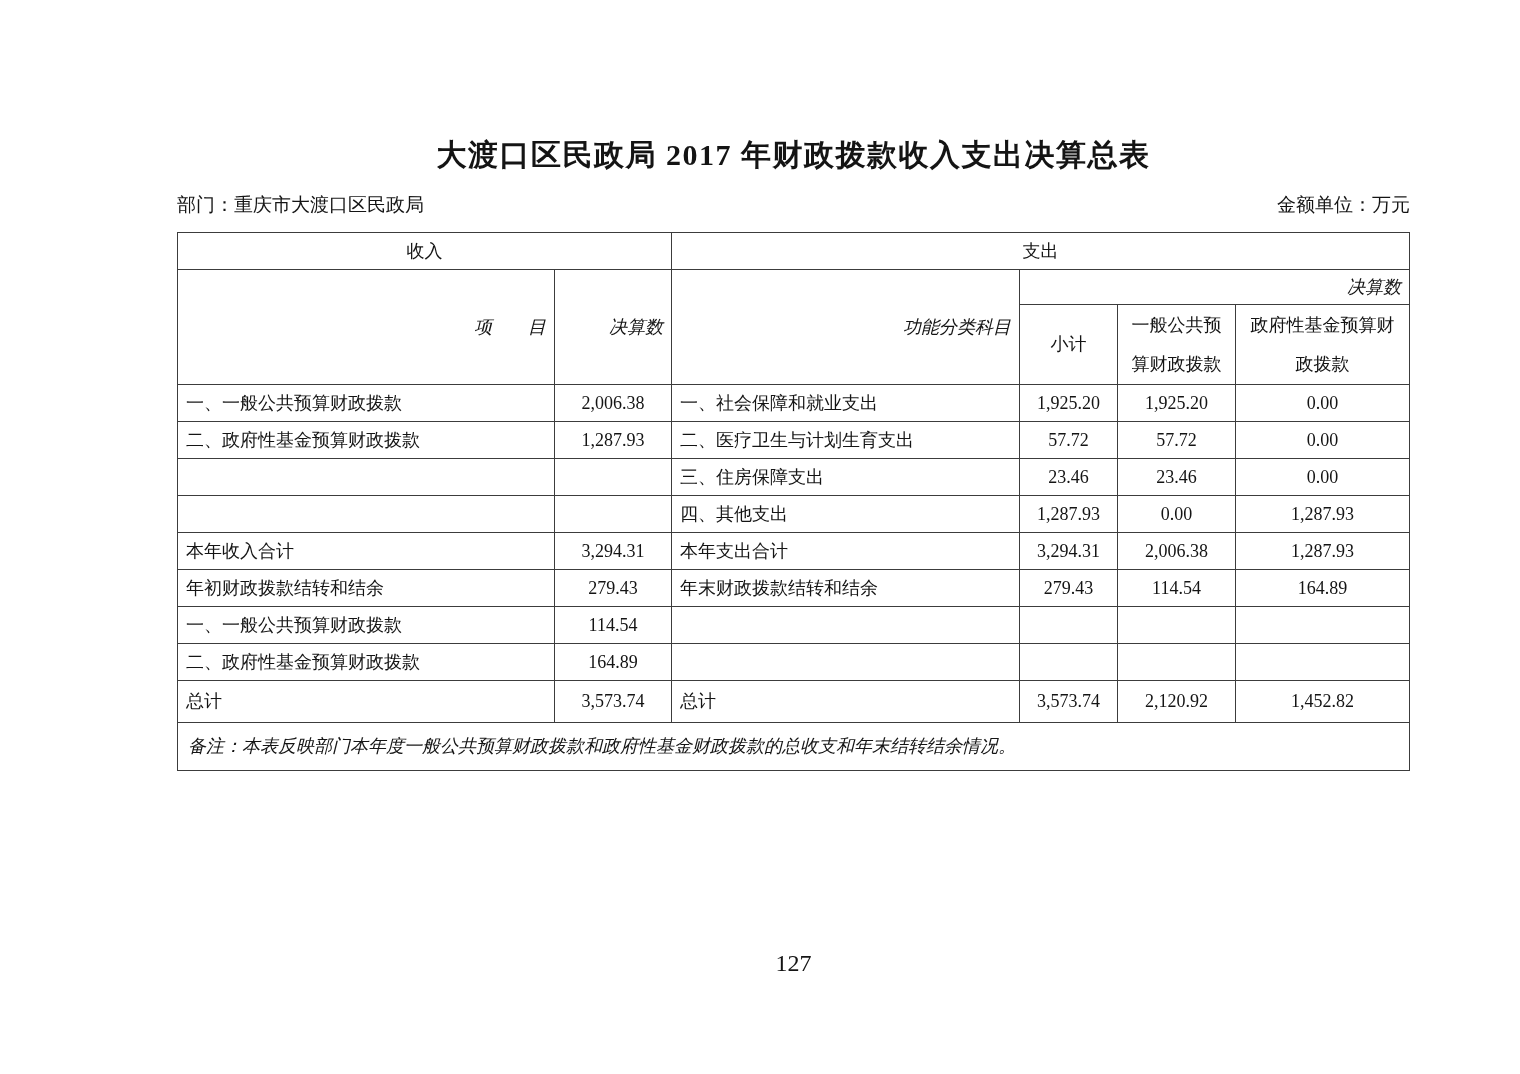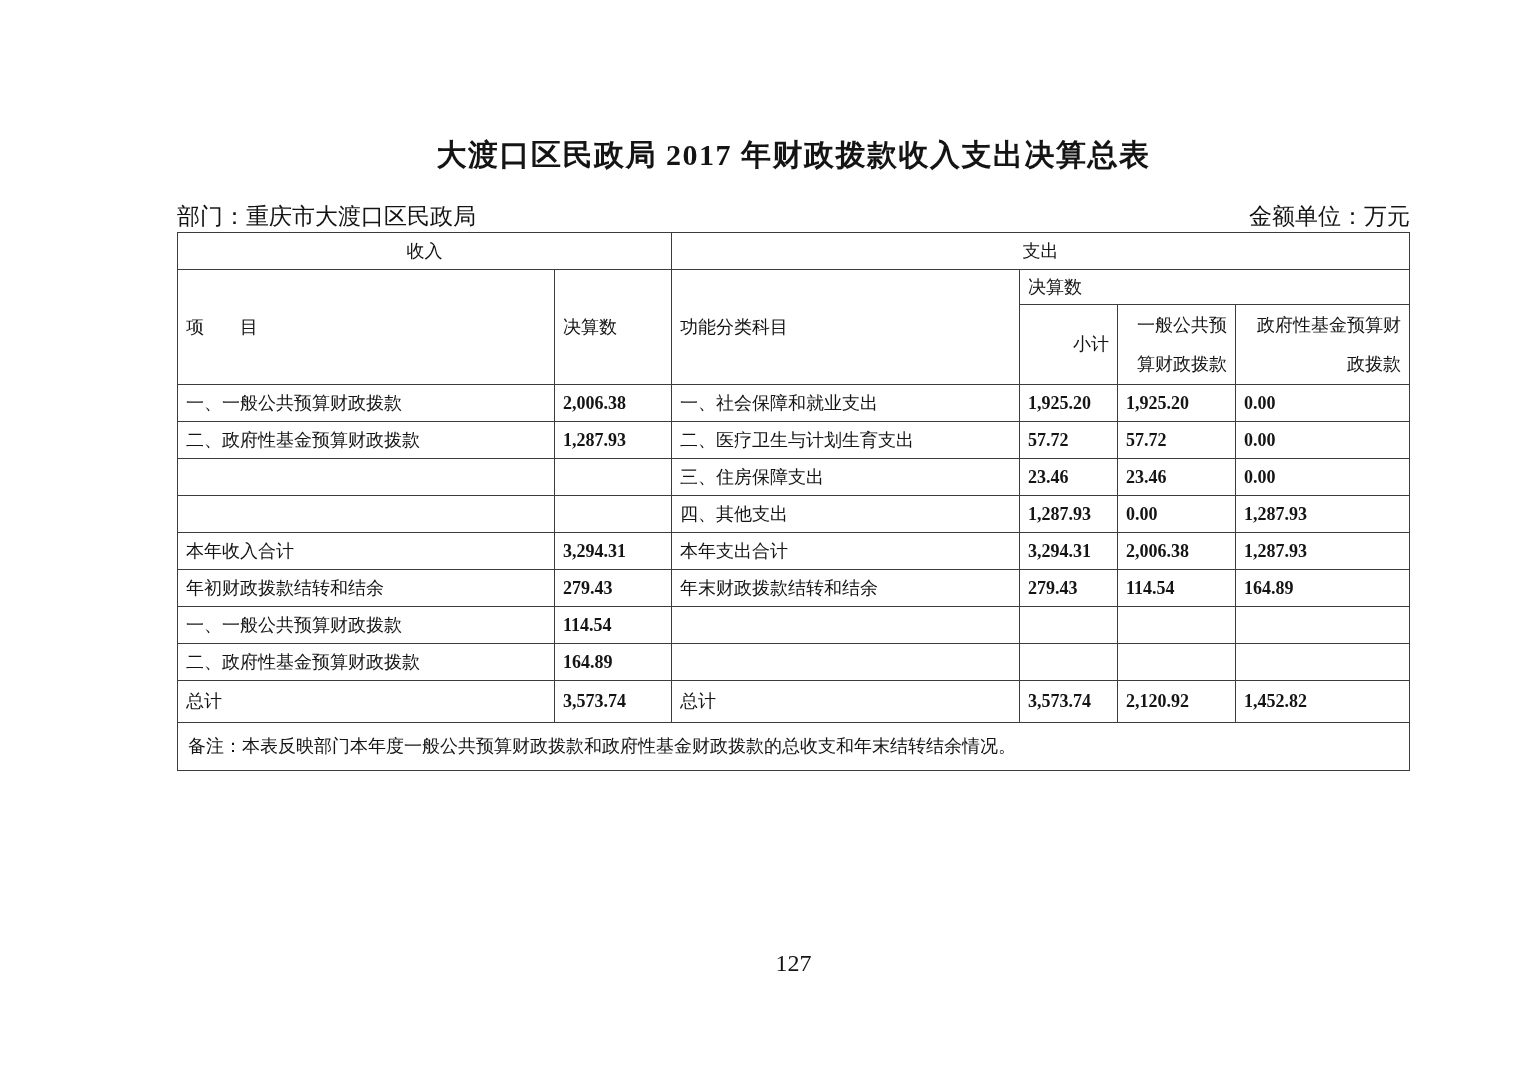--- a/index.html
+++ b/index.html
@@ -22,57 +22,58 @@
     width: 100%;
     text-align: center;
     font-size: 30px;
     font-weight: bold;
     letter-spacing: 1.5px;
     line-height: 1.15;
     white-space: nowrap;
   }
   .meta-row {
     position: absolute;
-    top: 206px; left: 0;
+    top: 194px; left: 0;
     width: 100%;
     display: flex;
     justify-content: space-between;
-    font-size: 23px;
+    font-size: 19px;
     line-height: 22px;
   }
   table.fin-table {
     position: absolute;
     top: 232px; left: 0;
     width: 1232px;
     border-collapse: collapse;
     table-layout: fixed;
     padding-left: 40px;
   }
   .fin-table td {
     border: 1px solid #3c3c3c;
     font-size: 18px;
     padding: 0 8px;
     vertical-align: middle;
     overflow: hidden;
     line-height: 1.35;
   }
   .fin-table tr.hrow1 td { height: 37px; text-align: center; }
-  .fin-table tr.hrow2 td { height: 35px; text-align: left; }
-  .fin-table tr.hrow3 td { height: 80px; text-align: right; line-height: 2.15; }
+  .fin-table tr.hrow2 td { height: 35px; text-align: right; font-style: italic; }
+  .fin-table tr.hrow3 td { height: 80px; text-align: center; line-height: 2.15; }
   .fin-table tr.drow td  { height: 37px; }
   .fin-table tr.trow td  { height: 42px; }
   .fin-table td.item  { text-align: left; }
-  .fin-table td.num   { text-align: left; font-weight: bold; }
+  .fin-table td.num   { text-align: center; }
   .fin-table td.chead { text-align: center; }
   .fin-table tr.center-items td.item { text-align: left; font-family: Liberation Serif, serif; }
   .fin-table tr.note-row td {
     height: 48px;
     text-align: left;
     padding-left: 10px;
     font-size: 18px;
+    font-style: italic;
   }
   .page-number {
     position: absolute;
     top: 950px; left: 0;
     width: 100%;
     text-align: center;
     font-size: 24px;
   }
 </style>
 </head>

